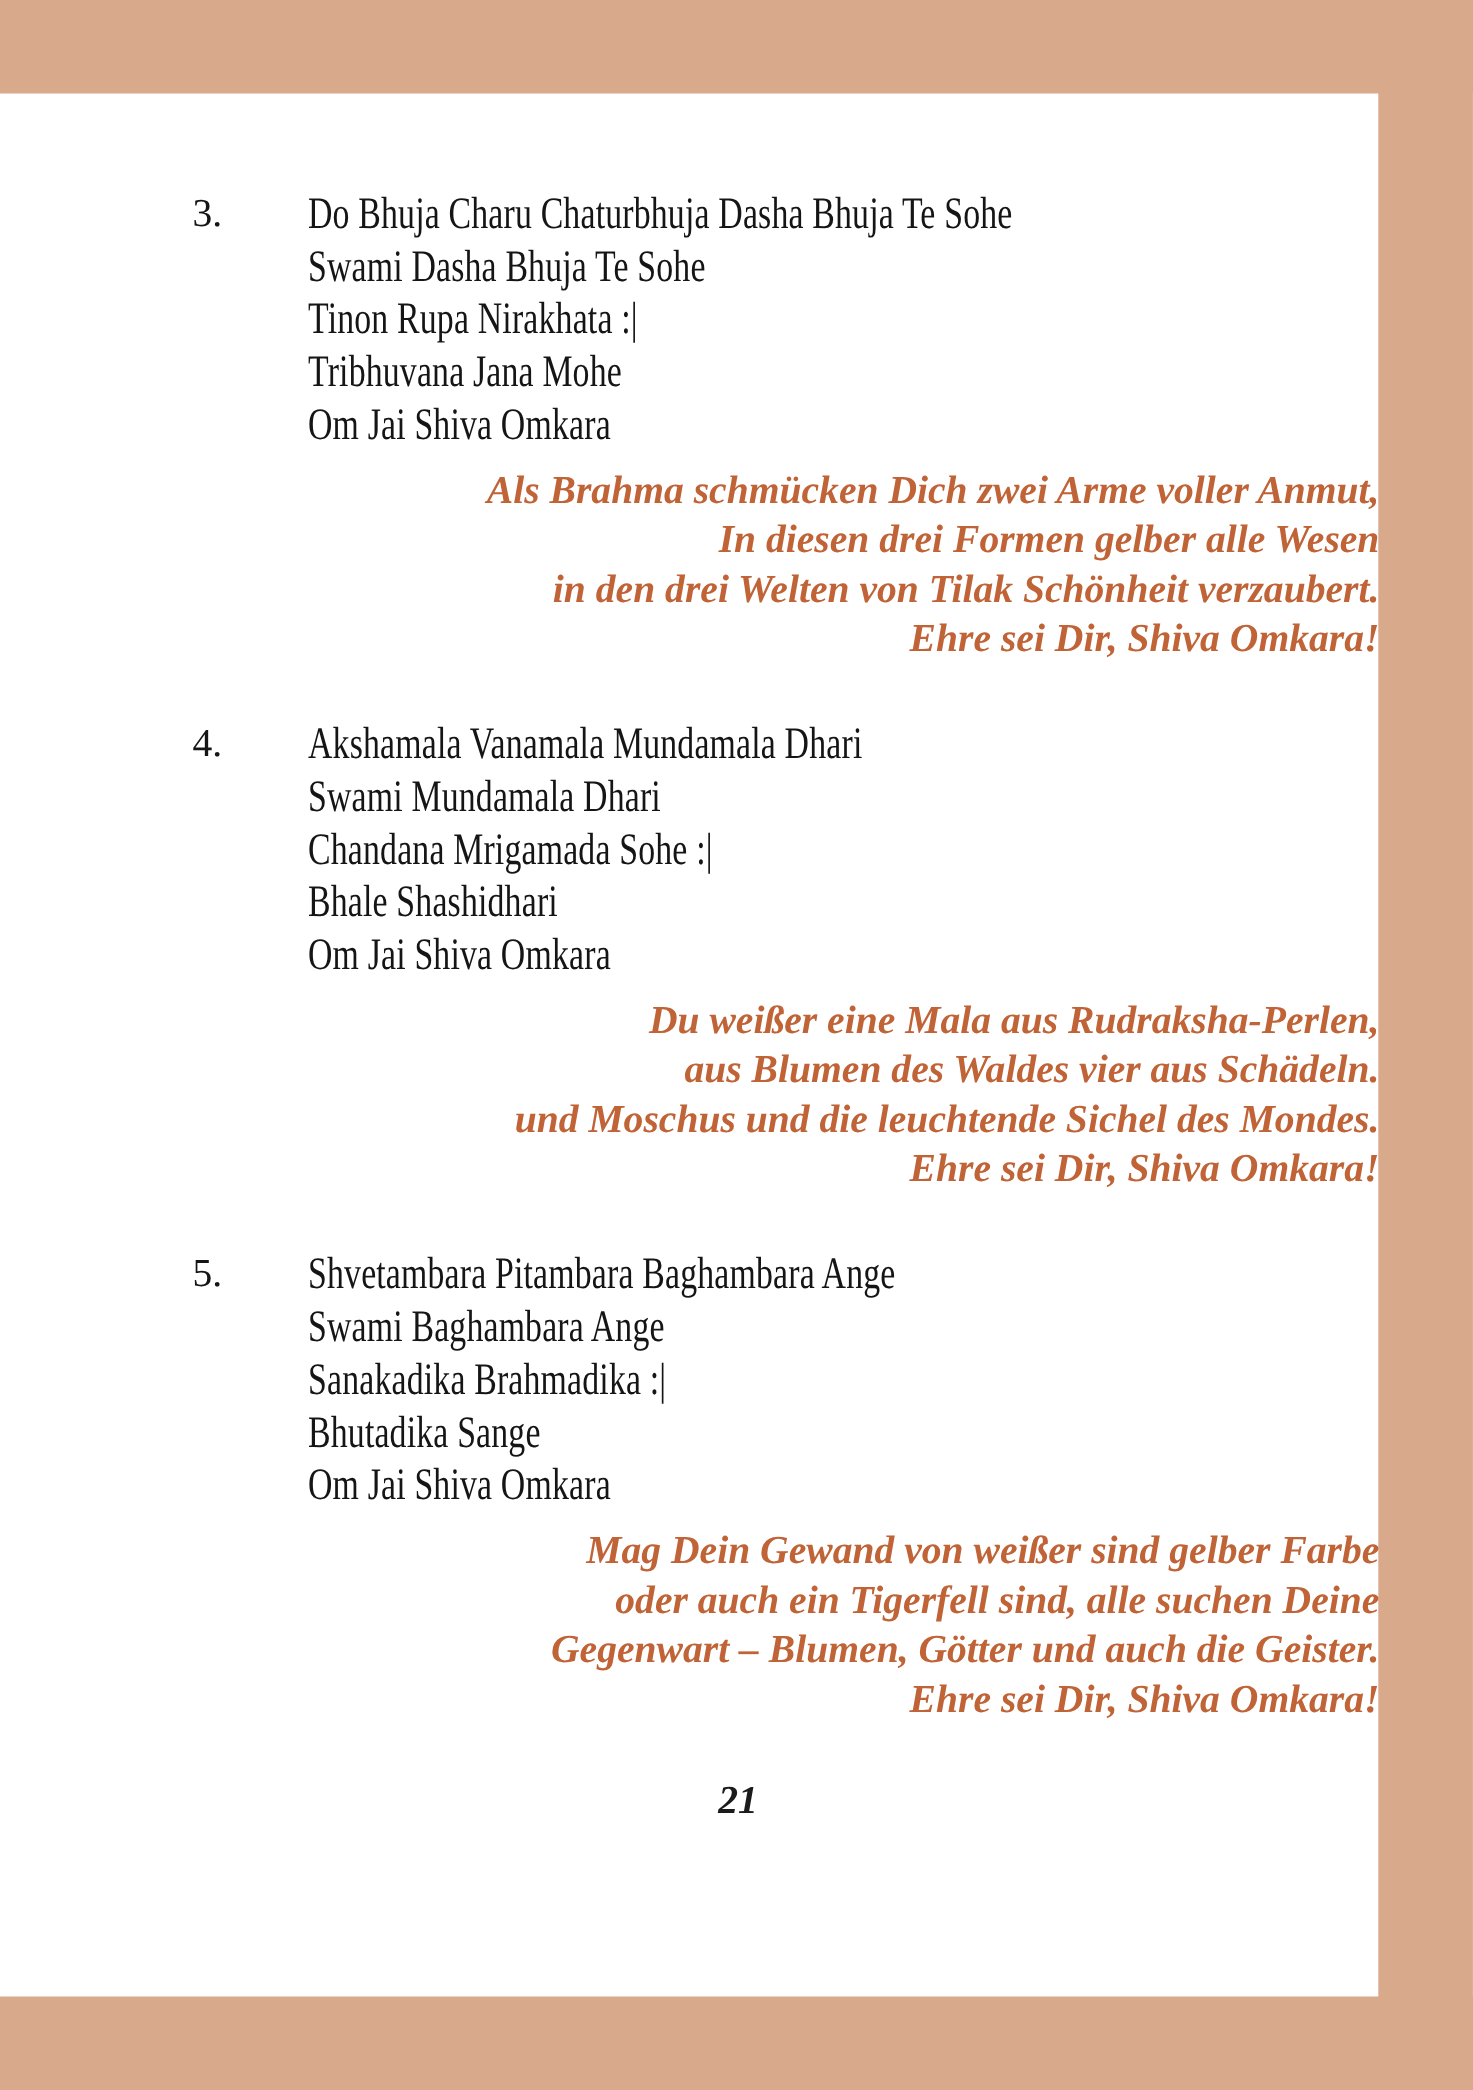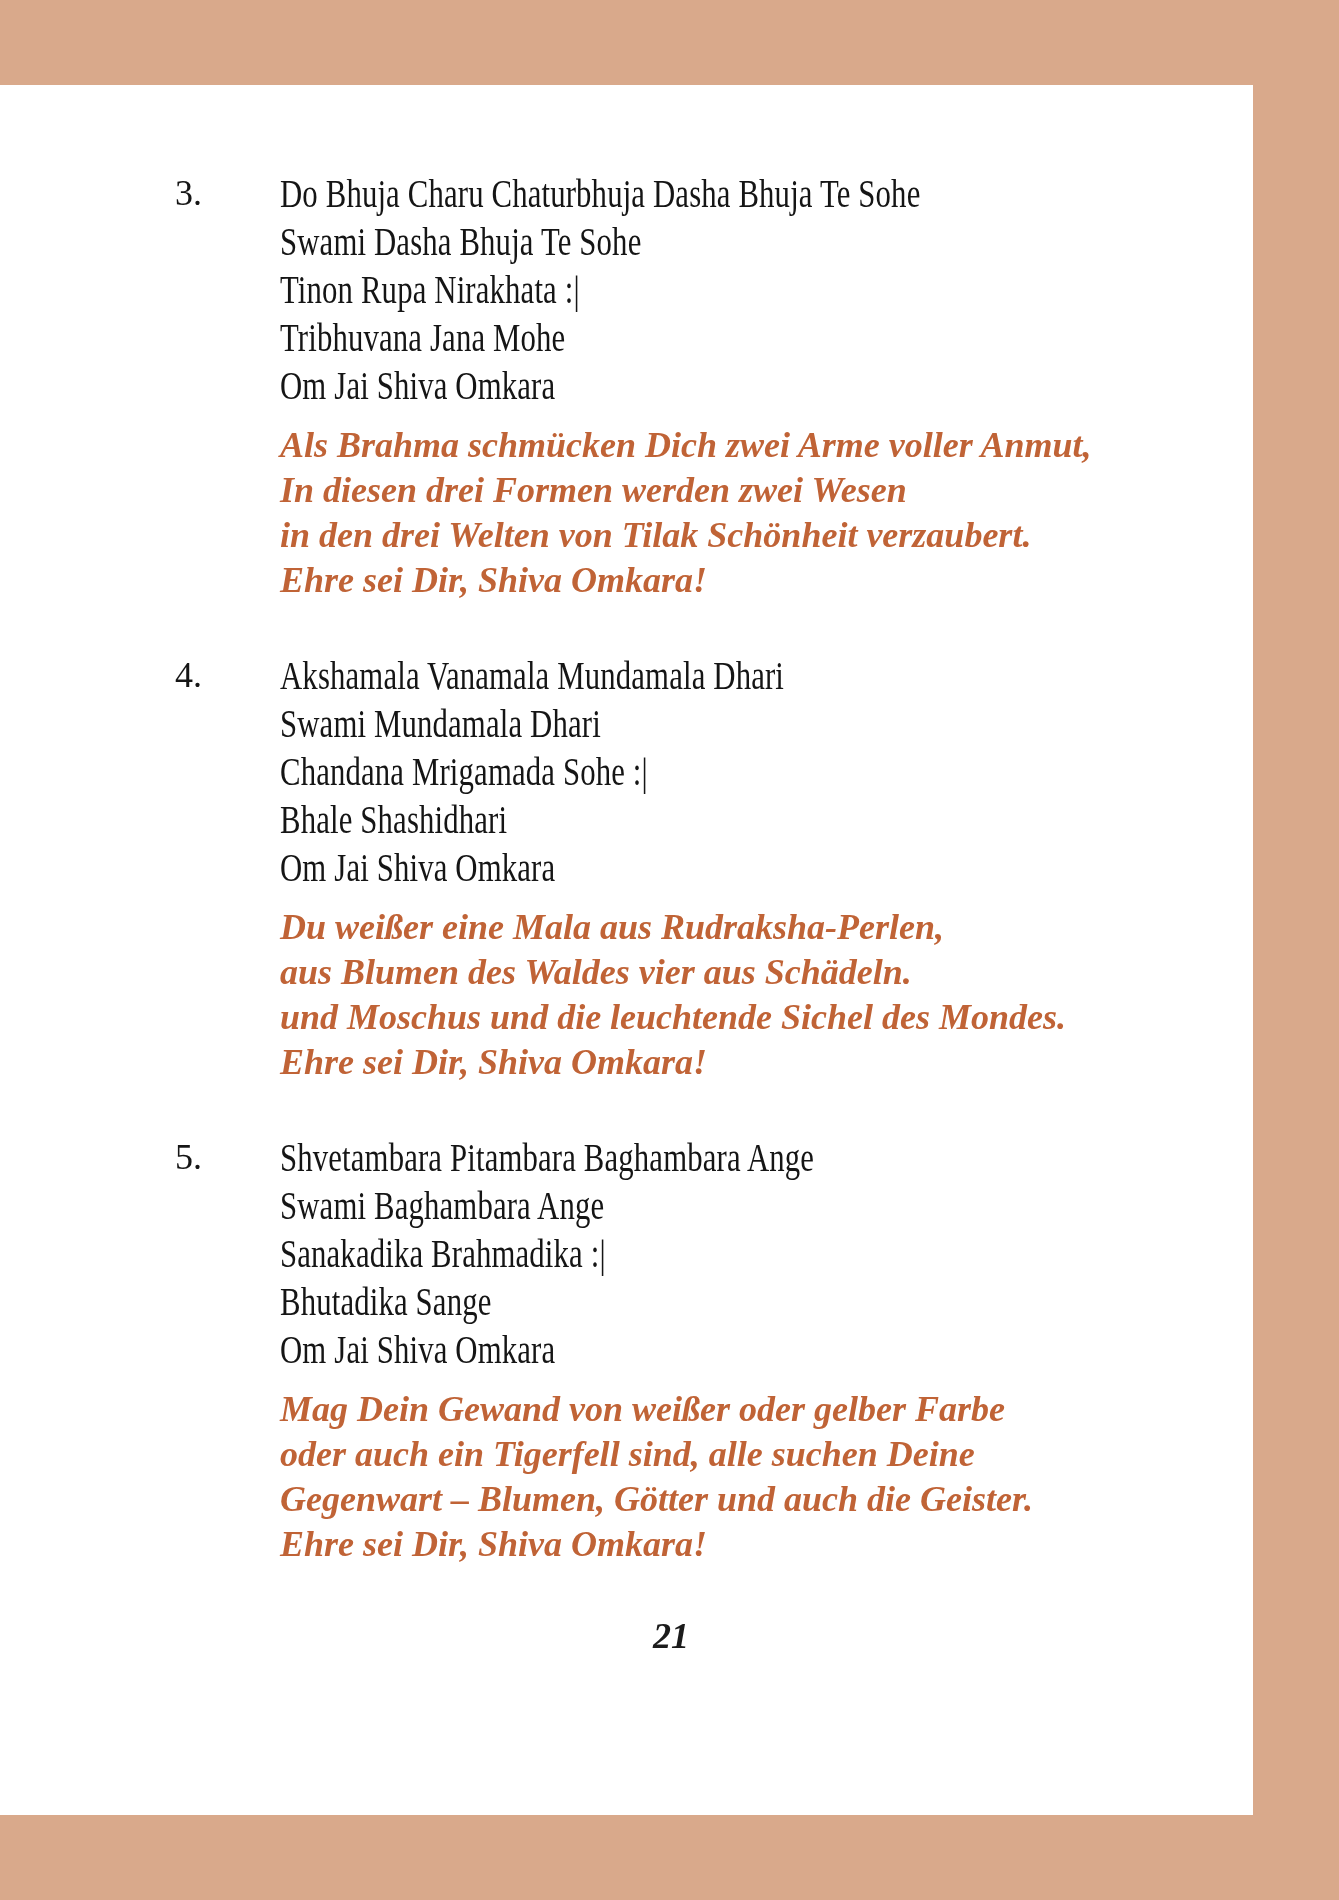--- a/index.html
+++ b/index.html
@@ -41,20 +41,21 @@
     transform-origin: 0 50%;
     letter-spacing: 0.2px;
   }
 
   .translation {
     padding-left: 280px;
     margin-bottom: 48px;
     color: #c06336;
     font-style: italic;
     font-weight: bold;
+    text-align: right;
   }
   .tline {
     font-size: 36px;
     line-height: 45px;
     white-space: nowrap;
   }
 
   .page-number {
     width: 100%;
     margin-top: 20px;
@@ -80,21 +81,21 @@
     <div class="verse-lines">
       <div class="vline">Do Bhuja Charu Chaturbhuja Dasha Bhuja Te Sohe</div>
       <div class="vline">Swami Dasha Bhuja Te Sohe</div>
       <div class="vline">Tinon Rupa Nirakhata :|</div>
       <div class="vline">Tribhuvana Jana Mohe</div>
       <div class="vline">Om Jai Shiva Omkara</div>
     </div>
   </section>
   <div class="translation">
     <div class="tline">Als Brahma schmücken Dich zwei Arme voller Anmut,</div>
-    <div class="tline">In diesen drei Formen werden zwei Wesen</div>
+    <div class="tline">In diesen drei Formen gelber alle Wesen</div>
     <div class="tline">in den drei Welten von Tilak Schönheit verzaubert.</div>
     <div class="tline">Ehre sei Dir, Shiva Omkara!</div>
   </div>
 
   <section class="verse">
     <div class="verse-num">4.</div>
     <div class="verse-lines">
       <div class="vline">Akshamala Vanamala Mundamala Dhari</div>
       <div class="vline">Swami Mundamala Dhari</div>
       <div class="vline">Chandana Mrigamada Sohe :|</div>
@@ -113,21 +114,21 @@
     <div class="verse-num">5.</div>
     <div class="verse-lines">
       <div class="vline">Shvetambara Pitambara Baghambara Ange</div>
       <div class="vline">Swami Baghambara Ange</div>
       <div class="vline">Sanakadika Brahmadika :|</div>
       <div class="vline">Bhutadika Sange</div>
       <div class="vline">Om Jai Shiva Omkara</div>
     </div>
   </section>
   <div class="translation">
-    <div class="tline">Mag Dein Gewand von weißer oder gelber Farbe</div>
+    <div class="tline">Mag Dein Gewand von weißer sind gelber Farbe</div>
     <div class="tline">oder auch ein Tigerfell sind, alle suchen Deine</div>
     <div class="tline">Gegenwart – Blumen, Götter und auch die Geister.</div>
     <div class="tline">Ehre sei Dir, Shiva Omkara!</div>
   </div>
 
   <div class="page-number">21</div>
 
 </main>
 
 </body></html>

